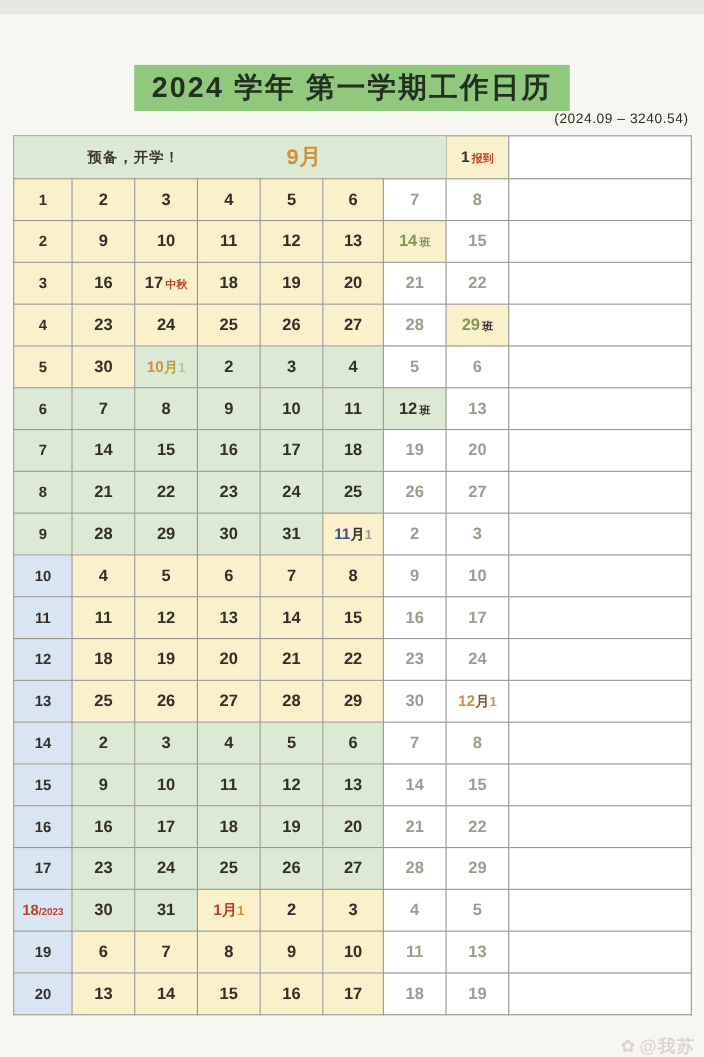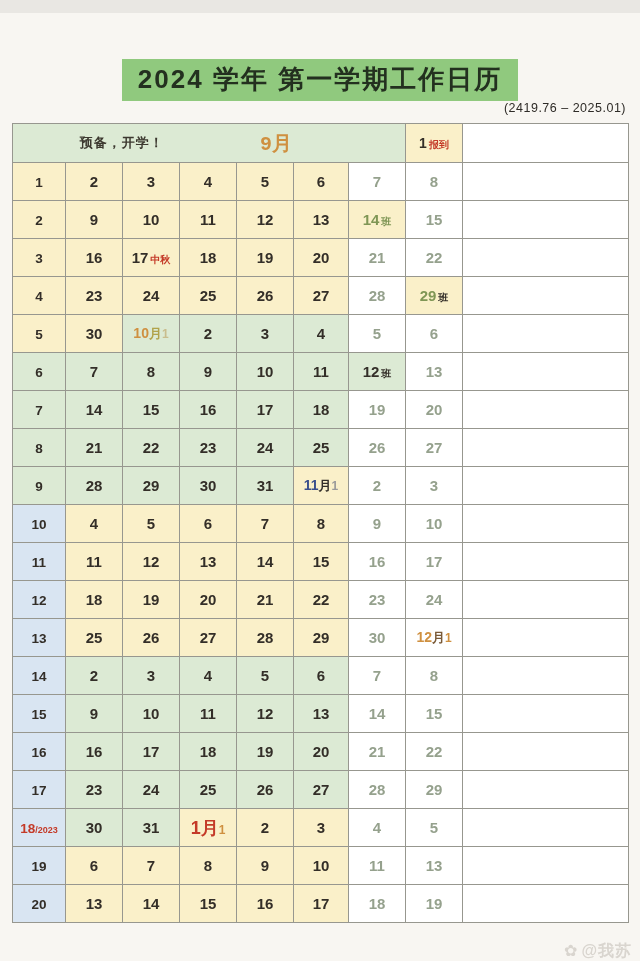--- a/index.html
+++ b/index.html
@@ -71,21 +71,21 @@
   }
   #watermark .wicon{margin-right:3px;}
 </style>
 </head>
 <body>
 
 <div id="page">
   <div id="title-wrap">
     <span id="page-title" style="background: rgb(144, 201, 126);">2024 学年 第一学期工作日历</span>
   </div>
-  <div id="subtitle">(2419.76 – 2025.01)</div>
+  <div id="subtitle">(2024.09 – 3240.54)</div>
 
   <div id="cal-wrap">
     <table id="cal">
       <colgroup id="cols">
           <col style="width: 53px;">
           <col style="width: 57px;">
           <col style="width: 57px;">
           <col style="width: 57px;">
           <col style="width: 57px;">
           <col style="width: 55px;">
@@ -286,21 +286,21 @@
             <td style="background: rgb(220, 234, 212);"><span class="day-main" style="color: rgb(51, 46, 40);">26</span></td>
             <td style="background: rgb(220, 234, 212);"><span class="day-main" style="color: rgb(51, 46, 40);">27</span></td>
             <td style="background: rgb(255, 255, 255);"><span class="day-main" style="color: rgb(149, 161, 141);">28</span></td>
             <td style="background: rgb(255, 255, 255);"><span class="day-main" style="color: rgb(149, 161, 141);">29</span></td>
             <td style="background: rgb(255, 255, 255);"></td>
           </tr>
           <tr class="wk">
             <td style="background: rgb(217, 229, 242);"><span class="wknum" style="color: rgb(196, 58, 40);">18</span><span style="color: rgb(196, 58, 40); font-size: 9px; font-weight: bold;">/2023</span></td>
             <td style="background: rgb(220, 234, 212);"><span class="day-main" style="color: rgb(51, 46, 40);">30</span></td>
             <td style="background: rgb(220, 234, 212);"><span class="day-main" style="color: rgb(51, 46, 40);">31</span></td>
-            <td style="background: rgb(250, 240, 201);"><span class="part" style="color: rgb(196, 58, 40); font-size: 18px;">1月</span><span class="part" style="color: rgb(207, 144, 64); font-size: 12px;">1</span></td>
+            <td style="background: rgb(250, 240, 201);"><span class="part" style="color: rgb(196, 58, 40); font-size: 14px;">1月</span><span class="part" style="color: rgb(207, 144, 64); font-size: 12px;">1</span></td>
             <td style="background: rgb(250, 240, 201);"><span class="day-main" style="color: rgb(51, 46, 40);">2</span></td>
             <td style="background: rgb(250, 240, 201);"><span class="day-main" style="color: rgb(51, 46, 40);">3</span></td>
             <td style="background: rgb(255, 255, 255);"><span class="day-main" style="color: rgb(149, 161, 141);">4</span></td>
             <td style="background: rgb(255, 255, 255);"><span class="day-main" style="color: rgb(149, 161, 141);">5</span></td>
             <td style="background: rgb(255, 255, 255);"></td>
           </tr>
           <tr class="wk">
             <td style="background: rgb(217, 229, 242);"><span class="wknum" style="color: rgb(51, 46, 40);">19</span></td>
             <td style="background: rgb(250, 240, 201);"><span class="day-main" style="color: rgb(51, 46, 40);">6</span></td>
             <td style="background: rgb(250, 240, 201);"><span class="day-main" style="color: rgb(51, 46, 40);">7</span></td>

